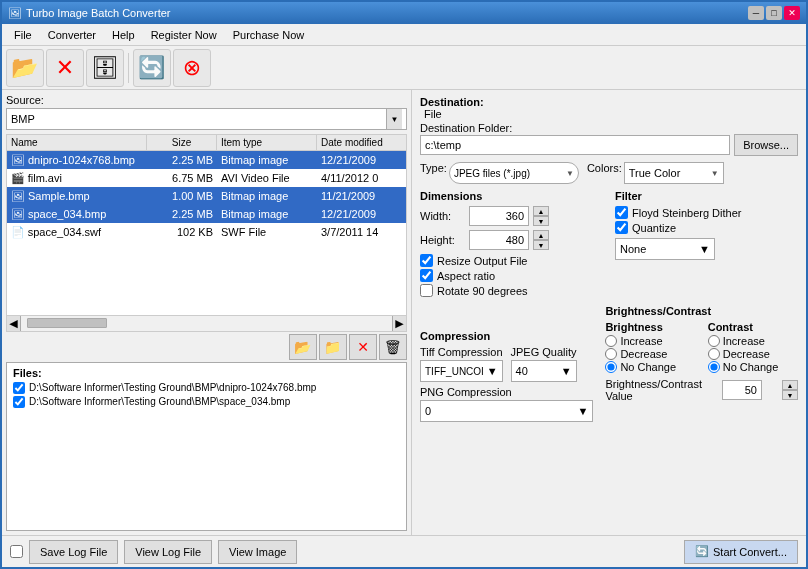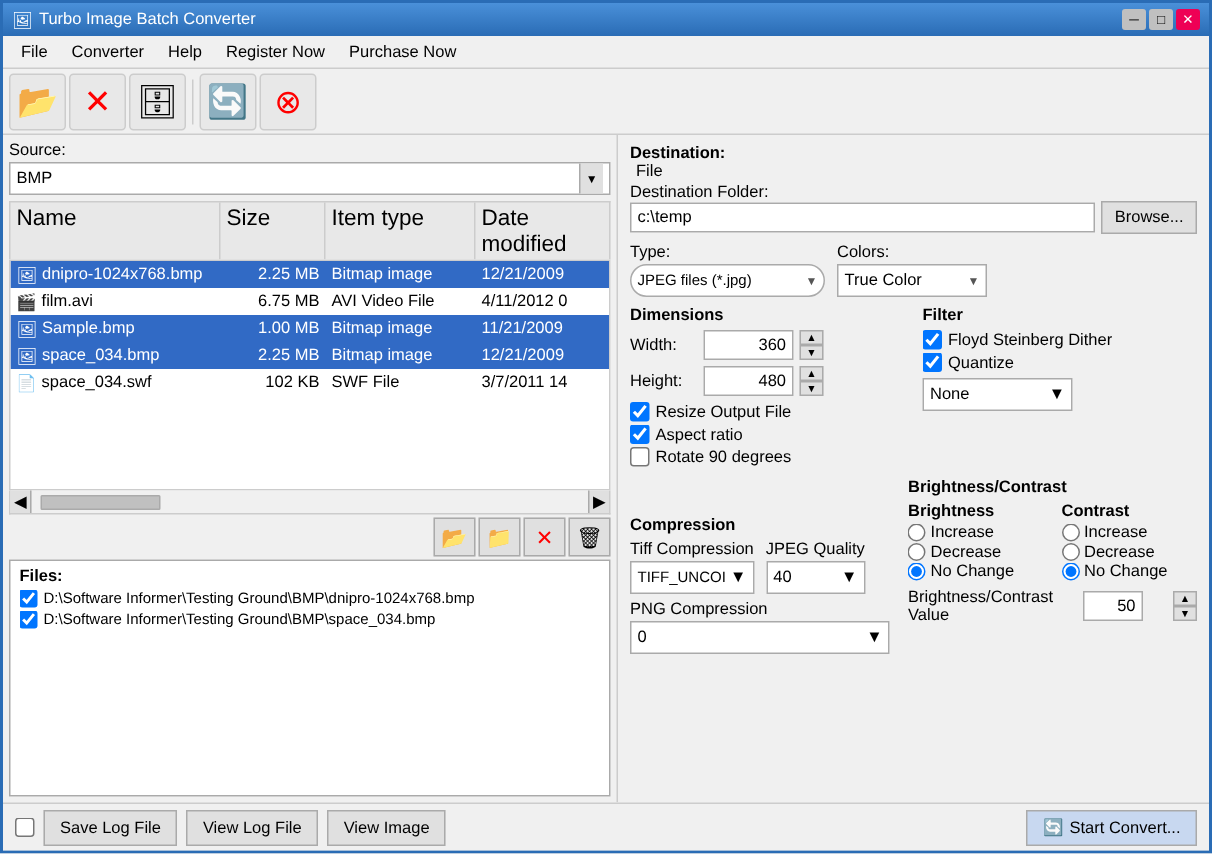--- a/index.html
+++ b/index.html
@@ -89,24 +89,24 @@
       width: 16px; height: 100%; display: flex; align-items: center; justify-content: center;
       background: #e0e0e0; border-left: 1px solid #aaa; font-size: 8px;
     }
 
     
     #file-list-header {
       display: flex;
       background: #e8e8e8;
       border: 1px solid #ccc;
       border-bottom: none;
-      font-size: 15px;
+      font-size: 10px;
     }
     .fh-name { width: 140px; padding: 2px 4px; border-right: 1px solid #ccc; }
-    .fh-size { width: 70px; padding: 2px 4px; border-right: 1px solid #ccc; text-align: left; }
+    .fh-size { width: 70px; padding: 2px 4px; border-right: 1px solid #ccc; text-align: center; }
     .fh-type { width: 100px; padding: 2px 4px; border-right: 1px solid #ccc; }
     .fh-date { flex: 1; padding: 2px 4px; }
 
     #file-list {
       border: 1px solid #ccc;
       background: white;
       flex: 1;
       overflow-y: auto;
       overflow-x: hidden;
     }
@@ -148,21 +148,21 @@
       gap: 6px;
     }
 
     
     #dest-folder-row { display: flex; align-items: center; gap: 4px; }
     #dest-folder-input { flex: 1; height: 20px; border: 1px solid #aaa; padding: 0 4px; font-size: 11px; background: white; }
     .browse-btn { padding: 2px 8px; height: 22px; background: #e0e0e0; border: 1px solid #aaa; cursor: pointer; font-size: 11px; }
 
     
     .type-colors-row { display: flex; gap: 8px; align-items: flex-start; }
-    .type-section, .colors-section { display: flex; flex-direction: column; gap: 2px; }
+    .type-section, .colors-section { display: flex; flex-direction: row; gap: 2px; text-align: center; }
     .combo-select {
       height: 22px; border: 1px solid #aaa; background: white; font-size: 11px;
       display: flex; align-items: center; justify-content: space-between; padding: 0 4px; cursor: pointer; min-width: 110px;
     }
     .combo-select .arrow { font-size: 8px; color: #555; }
     .dim-row { display: flex; align-items: center; gap: 4px; margin-bottom: 4px; }
     .dim-label { width: 45px; font-size: 11px; }
     .dim-input { width: 60px; height: 20px; border: 1px solid #aaa; padding: 0 4px; font-size: 11px; text-align: right; }
     .spinner { display: flex; flex-direction: column; }
     .spinner-btn { width: 16px; height: 10px; background: #e0e0e0; border: 1px solid #aaa; display: flex; align-items: center; justify-content: center; cursor: pointer; font-size: 7px; line-height: 1; }

